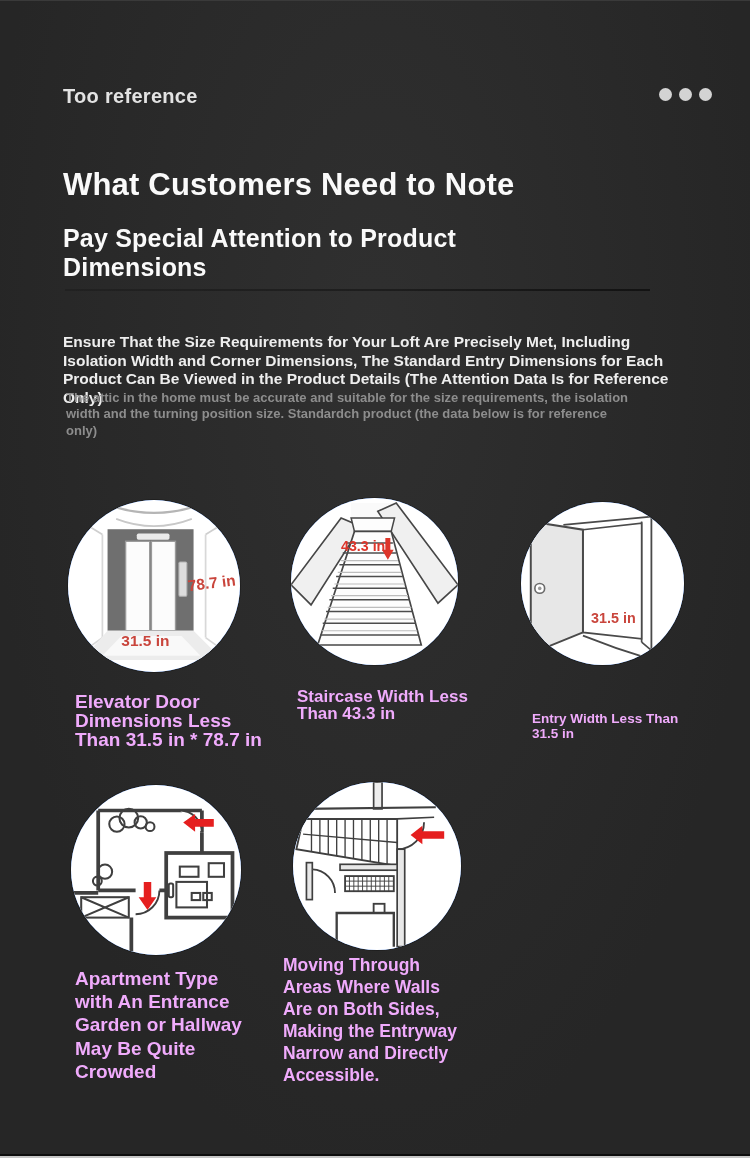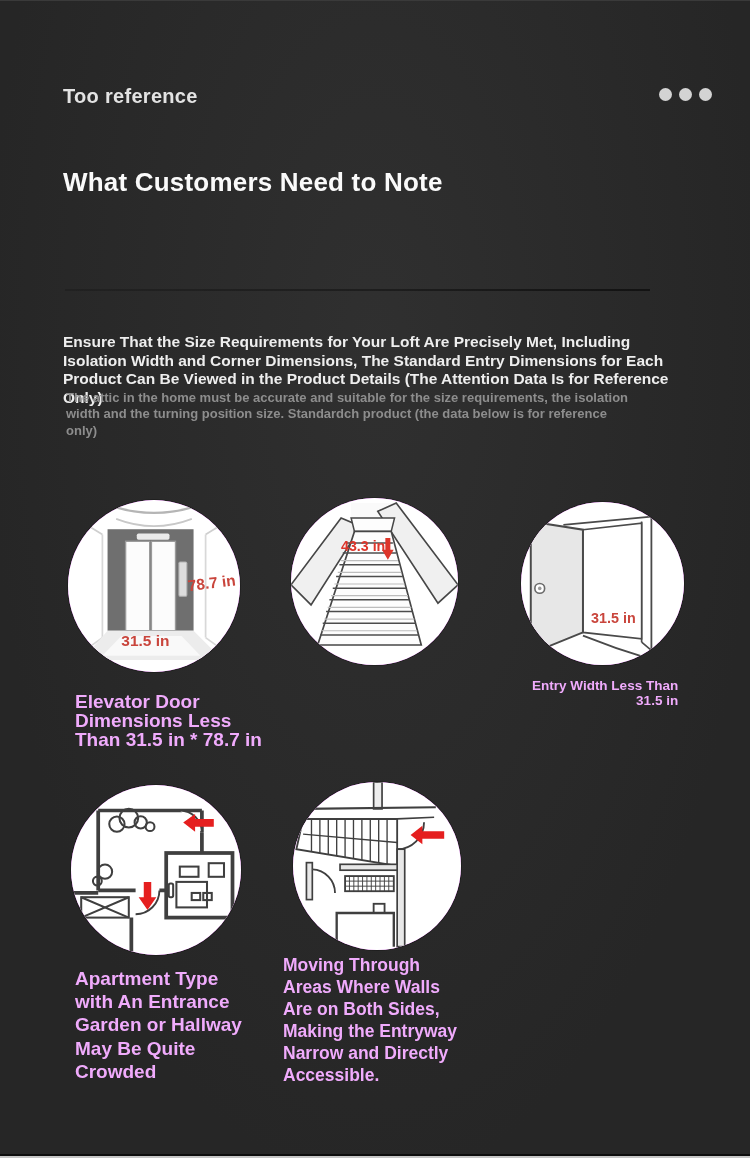--- a/index.html
+++ b/index.html
@@ -7,32 +7,32 @@
     position:relative; width:750px; height:1158px; margin:0 auto;
     background:#292929; overflow:hidden;
     font-family:"Liberation Sans", sans-serif;
     border-top:1px solid #3a3a3a;
   }
   .vignette{position:absolute;inset:0;background:radial-gradient(ellipse at 50% 30%, rgba(255,255,255,0.03), rgba(0,0,0,0.08) 75%);pointer-events:none;}
   .abs{position:absolute;}
   .win-title{left:63px; top:84px; font-size:20px; font-weight:bold; color:#e3e3e3; letter-spacing:.3px;}
   .menu-dots{right:38px; top:87px; display:flex; gap:7px; cursor:pointer;}
   .menu-dots span{width:13px;height:13px;border-radius:50%;background:#d3d3d3;display:block;}
-  .h1{left:63px; top:166px; font-size:26px; font-weight:bold; color:#fafafa; letter-spacing:.2px;}
+  .h1{left:63px; top:166px; font-size:31px; font-weight:bold; color:#fafafa; letter-spacing:.2px;}
   .h2{left:63px; top:223px; font-size:25px; font-weight:bold; color:#fafafa; line-height:1.17; white-space:pre-line; letter-spacing:.2px;}
   .divider{left:65px; top:288px; width:585px; height:2px;
     background:linear-gradient(to right, rgba(0,0,0,0.18), rgba(0,0,0,0.55));}
   .body-text{left:63px; top:332px; width:622px; font-size:15.5px; font-weight:600; color:#eeeeee; line-height:1.2;}
   .note-text{left:66px; top:389px; width:575px; font-size:13px; font-weight:600; color:#8d8d8d; line-height:1.25;}
-  .fig{border-radius:50%; background:#d946ef; overflow:hidden; box-shadow:0 0 0 1px rgba(0,0,0,0.25);}
+  .fig{border-radius:50%; background:#3b82f6; overflow:hidden; box-shadow:0 0 0 1px rgba(0,0,0,0.25);}
   .fig svg{display:block; width:100%; height:100%;}
   .caption{color:#f0abfc; font-weight:700; white-space:pre-line;}
   .cap1{left:75px; top:691px; font-size:19px; line-height:1.0;}
   .cap2{left:297px; top:687px; font-size:17px; line-height:1.0;}
-  .cap3{left:532px; top:678px; font-size:13.5px; line-height:1.1;text-align:right;}
+  .cap3{left:532px; top:711px; font-size:13.5px; line-height:1.1;}
   .cap4{left:75px; top:966px; font-size:19px; line-height:1.22;}
   .cap5{left:283px; top:953px; font-size:17.5px; line-height:1.26;}
   .f-elevator{left:68px;  top:499px; width:172px; height:172px;}
   .f-stairs  {left:291px; top:497px; width:167px; height:167px;}
   .f-entry   {left:521px; top:501px; width:163px; height:163px;}
   .f-apart   {left:71px;  top:784px; width:170px; height:170px;}
   .f-hall    {left:293px; top:781px; width:168px; height:168px;}
   .bottom-edge{position:absolute; left:0; right:0; bottom:0; height:3px;
     background:#c6c6c6; border-top:2px solid #0d0d0d;}
   svg text{font-family:"Liberation Sans", sans-serif; font-weight:bold;}
@@ -44,20 +44,22 @@
   <div class="vignette"></div>
 
   <div class="abs win-title">Too reference</div>
   <div class="abs menu-dots">
     <span></span>
     <span></span>
     <span></span>
   </div>
 
   <div class="abs h1">What Customers Need to Note</div>
+  <div class="abs h2">Pay Special Attention to Product
+Dimensions</div>
   <div class="abs divider"></div>
 
   <div class="abs body-text">Ensure That the Size Requirements for Your Loft Are Precisely Met, Including Isolation Width and Corner Dimensions, The Standard Entry Dimensions for Each Product Can Be Viewed in the Product Details (The Attention Data Is for Reference Only)</div>
   <div class="abs note-text">The attic in the home must be accurate and suitable for the size requirements, the isolation width and the turning position size. Standardch product (the data below is for reference only)</div>
 
   <div class="abs fig f-elevator">
     <svg viewBox="0 0 100 100">
       <rect width="100" height="100" fill="#ffffff"></rect>
       <path d="M21,2 Q50,13 79,2" fill="none" stroke="#b5b5b5" stroke-width="1.3"></path>
       <path d="M28,11 Q50,19.5 72,11" fill="none" stroke="#c8c8c8" stroke-width="1"></path>
@@ -125,20 +127,22 @@
       <path d="M38,82 Q58,90 78,96" fill="none" stroke="#4a4a4a" stroke-width="1.1"></path>
       <path d="M74,86 L80,91 L80,96" fill="none" stroke="#4a4a4a" stroke-width="1"></path>
       <path d="M6,93 L10,96" fill="none" stroke="#4a4a4a" stroke-width="1"></path>
       <text x="43" y="74" font-size="8.8" fill="#c9453c">31.5 in</text>
     </svg>
   </div>
 
   <div class="abs caption cap1">Elevator Door
 Dimensions Less
 Than 31.5 in * 78.7 in</div>
+  <div class="abs caption cap2">Staircase Width Less
+Than 43.3 in</div>
   <div class="abs caption cap3">Entry Width Less Than
 31.5 in</div>
 
   <div class="abs fig f-apart">
     <svg viewBox="0 0 100 100">
       <rect width="100" height="100" fill="#ffffff"></rect>
       <g stroke="#3f3f3f" stroke-width="2.2" fill="none">
         <path d="M16,15 H77"></path>
         <path d="M16,15 V62"></path>
         <path d="M77,15 V28"></path>

